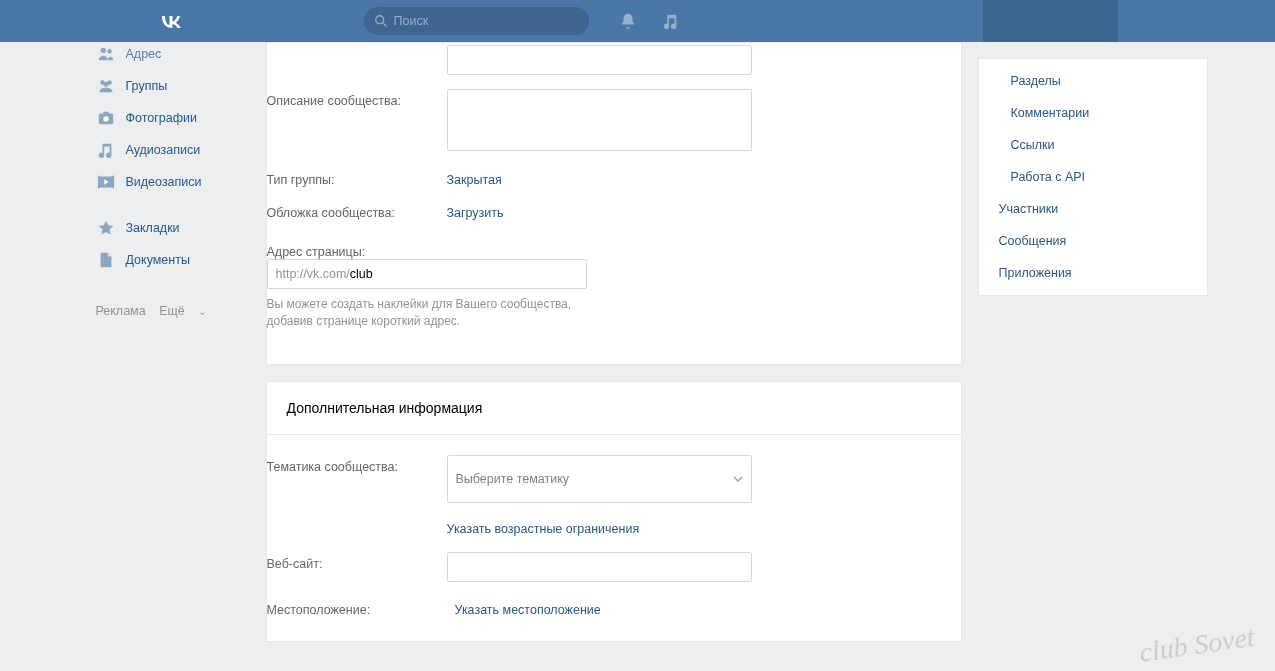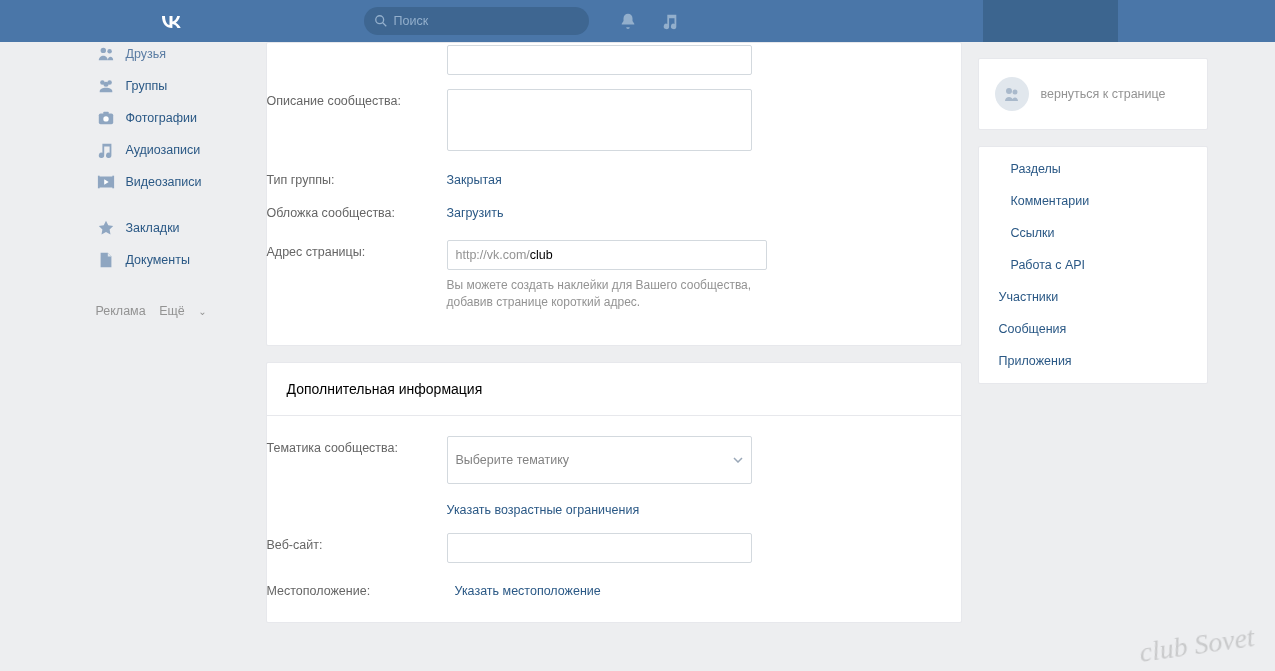--- a/index.html
+++ b/index.html
@@ -100,21 +100,21 @@
 
   <div class="sidebar">
     <div class="nav-item">
       <span class="icon">
           <svg width="18" height="18" viewBox="0 0 20 20">
             <circle cx="7" cy="6" r="3"></circle>
             <circle cx="14" cy="7" r="2.5"></circle>
             <path d="M2 17c0-3 2.5-5 5-5s5 2 5 5zm10 0c0-2.5 1.5-4 3-4s3 1.5 3 4z"></path>
           </svg>
         </span>
-      <span>Друзья</span>
+      <span>Адрес</span>
     </div>
     <div class="nav-item">
       <span class="icon">
           <svg width="18" height="18" viewBox="0 0 20 20">
             <circle cx="6" cy="6" r="2.5"></circle>
             <circle cx="14" cy="6" r="2.5"></circle>
             <circle cx="10" cy="8" r="2.8"></circle>
             <path d="M3 16c0-2.5 3-4 7-4s7 1.5 7 4v1H3z"></path>
           </svg>
         </span>
@@ -187,21 +187,21 @@
           <div class="form-control"><textarea class="textarea" style=""></textarea></div>
         </div>
         <div class="form-row">
           <div class="form-label">Тип группы:</div>
           <div class="form-control"><span class="link-text">Закрытая</span></div>
         </div>
         <div class="form-row">
           <div class="form-label">Обложка сообщества:</div>
           <div class="form-control"><span class="link-text">Загрузить</span></div>
         </div>
-        <div class="form-row" style="margin-top:20px;">
+        <div class="form-row" style="margin-top:20px;flex-direction:column;">
           <div class="form-label">Адрес страницы:</div>
           <div class="form-control" style="max-width:320px;">
             <div class="address-input">
               <span class="address-prefix">http://vk.com/</span>
                 <span class="address-value">club</span>
             </div>
             <div class="hint">Вы можете создать наклейки для Вашего сообщества, добавив странице короткий адрес.</div>
           </div>
         </div>
       </div>
@@ -233,32 +233,20 @@
           <div class="form-label">Местоположение:</div>
           <div class="form-control"><span class="link-text">Указать местоположение</span></div>
         </div>
 
       </div>
     </div>
   </div>
 
   <div class="rightcol">
     <div class="rightcard">
-      <div class="return-block">
-        <div class="avatar-circle">
-          <svg width="20" height="20" viewBox="0 0 20 20" fill="#a9b9cb">
-              <circle cx="7" cy="7" r="3"></circle>
-              <circle cx="13" cy="8" r="2.5"></circle>
-              <path d="M3 17c0-2.5 2-4 4-4s4 1.5 4 4zm7 0c0-2 1.5-3.5 3-3.5s3 1.5 3 3.5z"></path>
-            </svg>
-        </div>
-        <span class="return-text">вернуться к странице</span>
-      </div>
-    </div>
-    <div class="rightcard">
       <div class="menu-item menu-sub">Разделы</div>
       <div class="menu-item menu-sub">Комментарии</div>
       <div class="menu-item menu-sub">Ссылки</div>
       <div class="menu-item menu-sub">Работа с API</div>
       <div class="menu-item">Участники</div>
       <div class="menu-item">Сообщения</div>
       <div class="menu-item">Приложения</div>
     </div>
   </div>
 </div>

